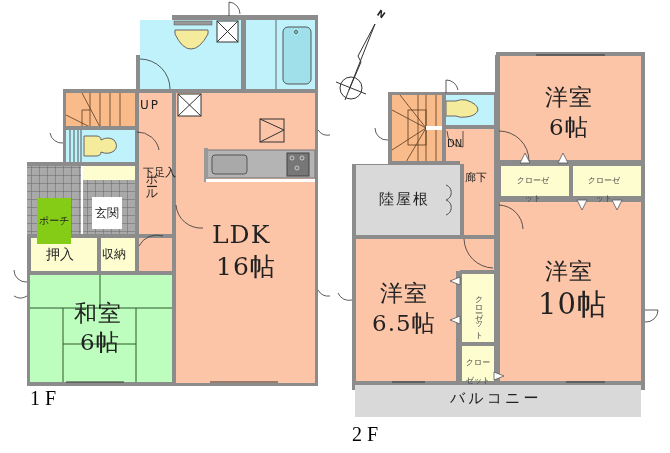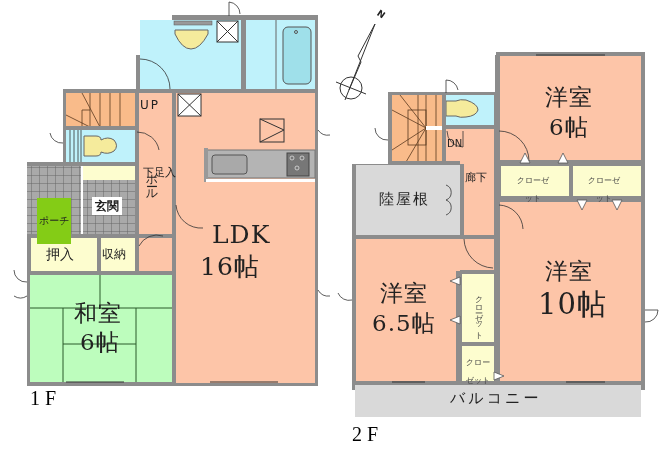--- a/index.html
+++ b/index.html
@@ -229,26 +229,26 @@
         <line x1="392" y1="382" x2="425" y2="382"></line>
         <line x1="566" y1="382" x2="605" y2="382"></line>
       </g>
   </g>
 </svg>
 
 <div class="lbl mid" style="left:140px;top:99px;font-size:12px;font-family:'DejaVu Sans',sans-serif;letter-spacing:2px;">UP</div>
 <div class="lbl sm" style="left:95px;top:167px;font-size:11px;margin-left:48px;">下足入</div>
 <div class="lbl sm vert" style="left:146px;top:166px;font-size:12px;">ホール</div>
 <div class="lbl sm" style="left:37px;top:198px;font-size:10px;background:#84cc16;padding:18px 2px;">ポーチ</div>
-<div class="lbl sm" style="left:92px;top:197px;font-size:12px;background:#fff;padding:3px 3px;font-weight:bold;">玄関</div>
+<div class="lbl sm" style="left:92px;top:197px;font-size:12px;background:#fff;padding:10px 3px;">玄関</div>
 <div class="lbl mid" style="left:46px;top:247px;font-size:14px;">押入</div>
 <div class="lbl sm" style="left:102px;top:248px;font-size:12px;">収納</div>
 
 <div class="lbl big" style="left:212px;top:222px;">LDK</div>
-<div class="lbl big" style="left:200px;top:254px;">16帖</div>
+<div class="lbl big" style="left:216px;top:254px;">16帖</div>
 <div class="lbl big" style="left:74px;top:302px;font-size:23px;">和室</div>
 <div class="lbl big" style="left:80px;top:331px;font-size:23px;">6帖</div>
 <div class="lbl floor" style="left:30px;top:388px;">1 F</div>
 
 <div class="lbl" style="left:377px;top:10px;font-size:9px;font-weight:bold;font-family:'DejaVu Sans',sans-serif;transform:rotate(35deg);">N</div>
 <div class="lbl" style="left:447px;top:139px;font-size:10px;font-family:'DejaVu Sans',sans-serif;">DN</div>
 <div class="lbl sm" style="left:465px;top:172px;font-size:11px;">廊下</div>
 <div class="lbl mid" style="left:379px;top:192px;font-size:15px;letter-spacing:2px;">陸屋根</div>
 <div class="lbl big" style="left:545px;top:86px;font-size:23px;">洋室</div>
 <div class="lbl big" style="left:549px;top:116px;font-size:23px;">6帖</div>

